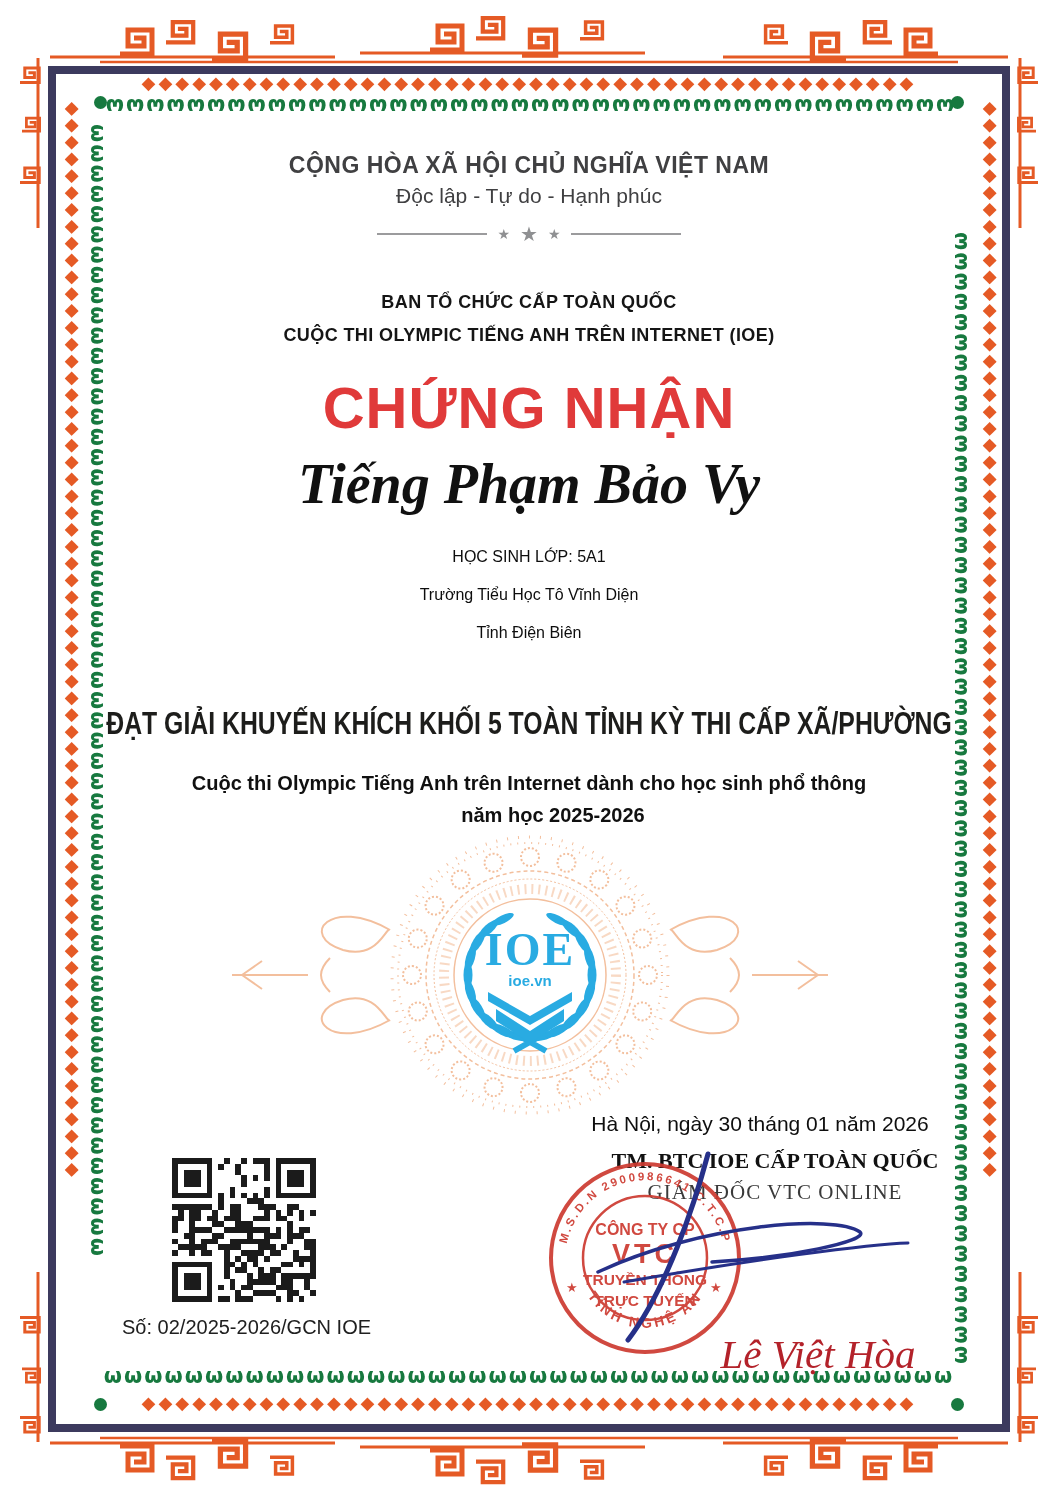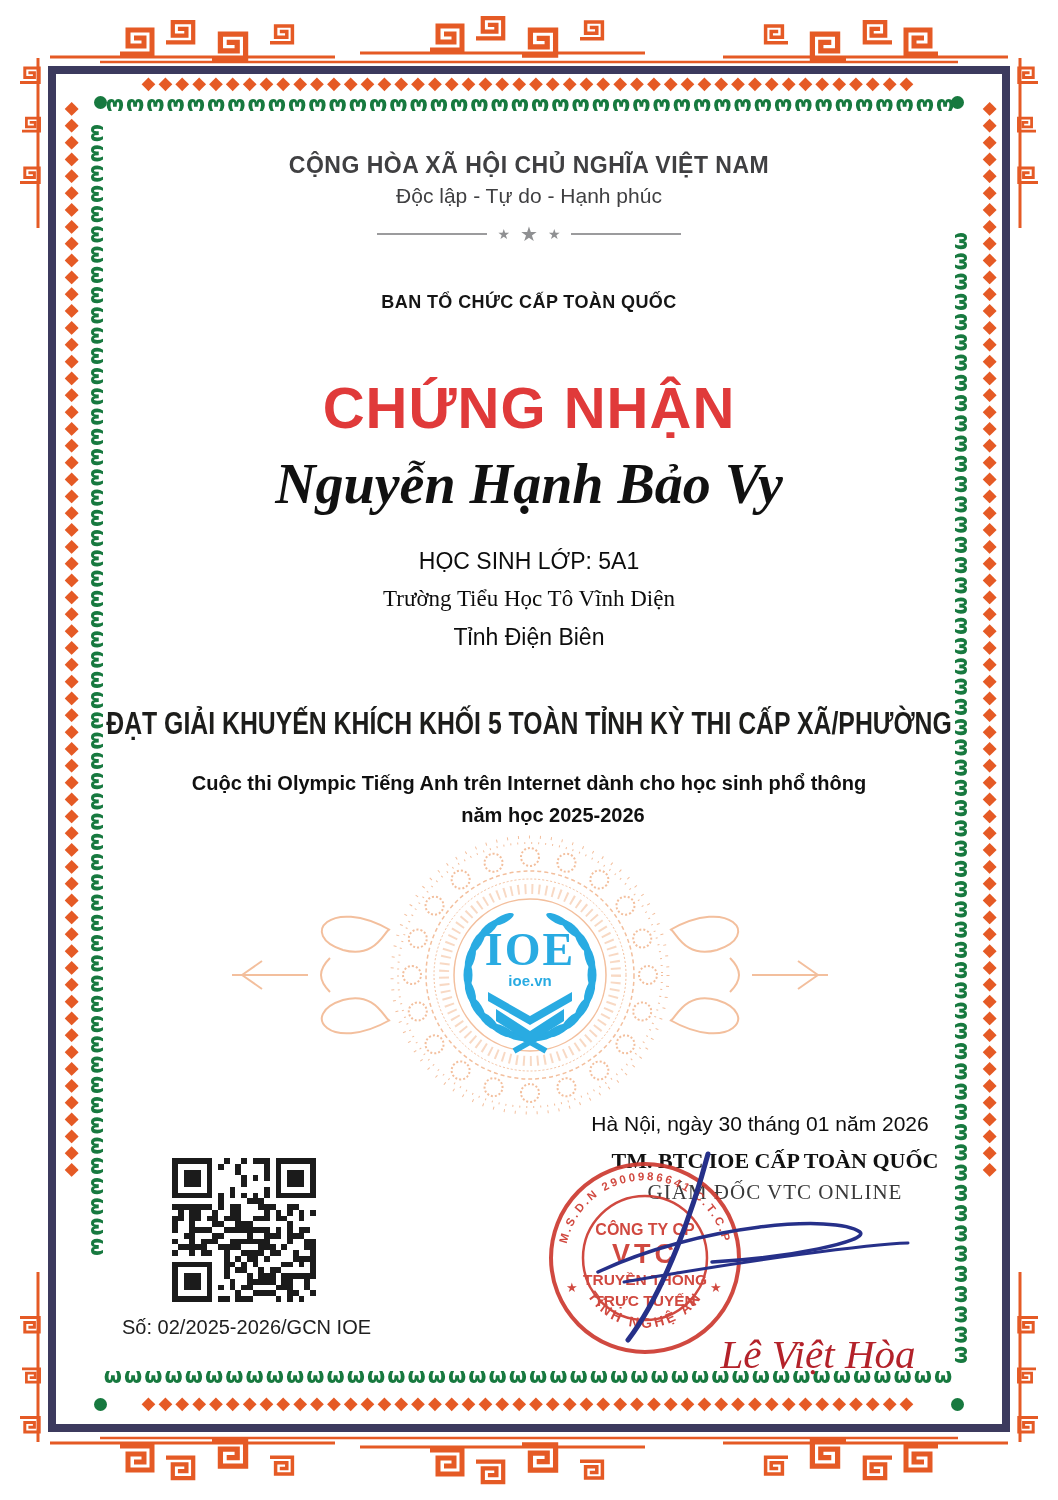--- a/index.html
+++ b/index.html
@@ -23,22 +23,22 @@
   .nat2{top:184px;font-size:21px;color:#404042;}
   .divider{top:222px;display:flex;align-items:center;justify-content:center;gap:10px;left:0;right:0;}
   .divider .ln{width:110px;height:2px;background:#9b9b9d;}
   .divider .s1{color:#8f9092;font-size:14px;}
   .divider .s2{color:#8f9092;font-size:20px;}
   .org{font-size:18px;font-weight:bold;color:#151515;letter-spacing:.4px;}
   .org1{top:292px;} .org2{top:325px;}
   .title{top:374px;font-size:58px;font-weight:bold;color:#e03a3a;letter-spacing:1px;}
   .name{top:452px;font-size:56px;font-family:"Liberation Serif","DejaVu Serif",serif;
         font-style:italic;font-weight:bold;color:#111;}
-  .det{font-size:23px;color:#0d0d0d;}
-  .class{top:548px;} .school{top:586px;font-family:Liberation Serif, serif;} .ward{top:624px;} .prov{top:624px;}
+  .det{font-size:16px;color:#0d0d0d;}
+  .class{top:548px;} .school{top:586px;} .ward{top:624px;} .prov{top:624px;}
   .award{top:706px;font-size:31px;font-weight:bold;white-space:nowrap;
          transform:scaleX(.8);transform-origin:50% 50%;}
   .desc{font-size:20px;font-weight:bold;color:#101010;}
   .desc1{top:772px;text-align:center;} .desc2{top:804px;padding-left:48px;}
 
   .dateline{top:1112px;left:535px;width:450px;text-align:center;font-size:21px;color:#0e0e0e;}
   .serifline{font-family:"Liberation Serif","DejaVu Serif",serif;left:550px;width:450px;text-align:center;}
   .tmline{top:1148px;font-size:22px;font-weight:bold;color:#111;}
   .gdline{top:1180px;font-size:21px;color:#3a3a3a;letter-spacing:1px;}
   .gdlabel{top:1304px;left:692px;width:240px;text-align:center;font-size:23px;font-weight:bold;
@@ -123,23 +123,24 @@
   <div class="abs ctr nat2">Độc lập - Tự do - Hạnh phúc</div>
   <div class="abs divider">
     <span class="ln"></span>
     <span class="s1">★</span>
     <span class="s2">★</span>
     <span class="s1">★</span>
     <span class="ln"></span>
   </div>
 
   <div class="abs ctr org org1">BAN TỔ CHỨC CẤP TOÀN QUỐC</div>
+  <div class="abs ctr org org2">CUỘC THI OLYMPIC TIẾNG ANH TRÊN INTERNET (IOE)</div>
 
   <div class="abs ctr title">CHỨNG NHẬN</div>
-  <div class="abs ctr name">Nguyễn Hạnh Bảo Vy</div>
+  <div class="abs ctr name">Tiếng Phạm Bảo Vy</div>
 
   <div class="abs ctr det class">HỌC SINH LỚP: 5A1</div>
   <div class="abs ctr det school">Trường Tiểu Học Tô Vĩnh Diện</div>
   <div class="abs ctr det prov">Tỉnh Điện Biên</div>
 
   <div class="abs ctr award">ĐẠT GIẢI KHUYẾN KHÍCH KHỐI 5 TOÀN TỈNH KỲ THI CẤP XÃ/PHƯỜNG</div>
   <div class="abs ctr desc desc1">Cuộc thi Olympic Tiếng Anh trên Internet dành cho học sinh phổ thông</div>
   <div class="abs ctr desc desc2">năm học 2025-2026</div>
 
   <svg class="abs" style="left:180px;top:830px;" width="700" height="290" viewBox="0 0 700 290">

